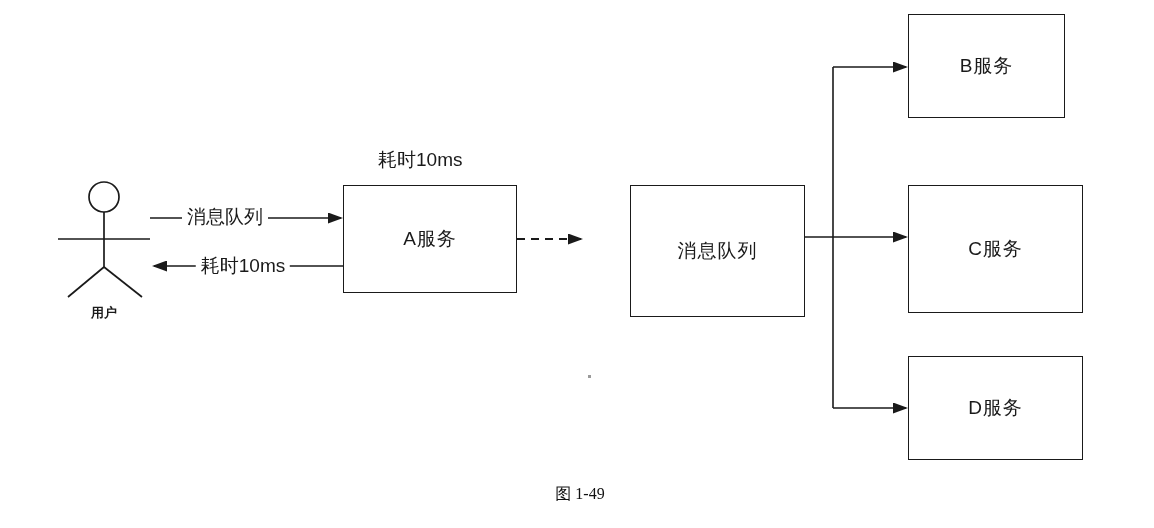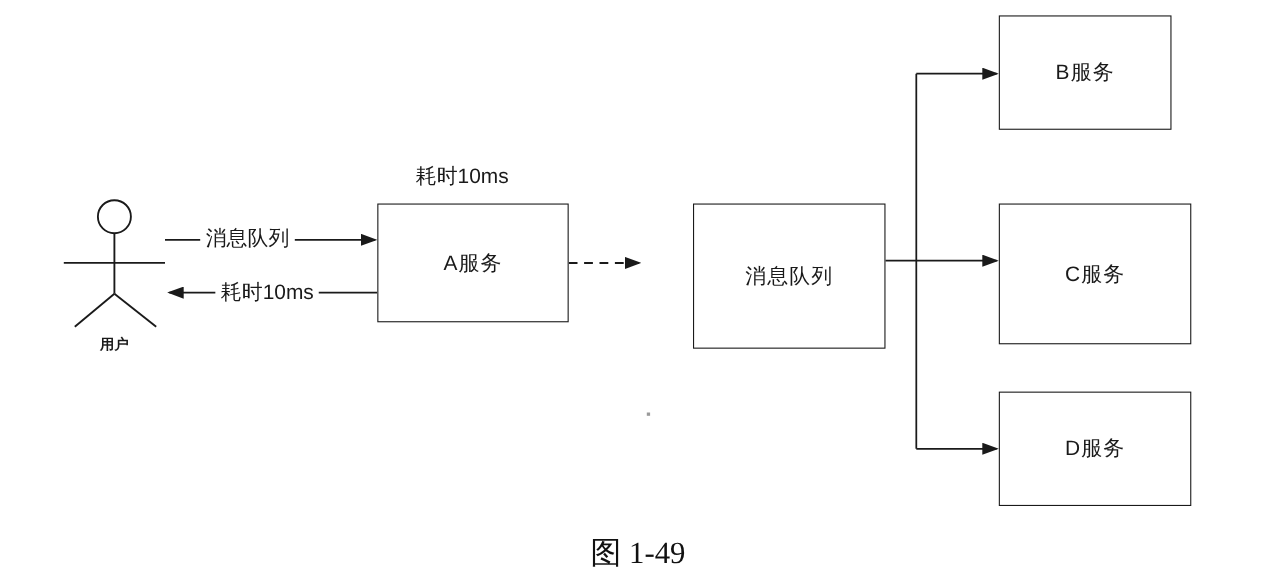--- a/index.html
+++ b/index.html
@@ -68,21 +68,21 @@
     font-weight: 600;
     white-space: nowrap;
   }
   .figure-caption {
     position: absolute;
     left: 520px;
     top: 484px;
     width: 120px;
     text-align: center;
     font-family: "Liberation Serif", serif;
-    font-size: 28px;
+    font-size: 16px;
     color: #111111;
     white-space: nowrap;
   }
   .speck {
     position: absolute;
     left: 588px;
     top: 375px;
     width: 3px;
     height: 3px;
     background: #9a9a9a;

